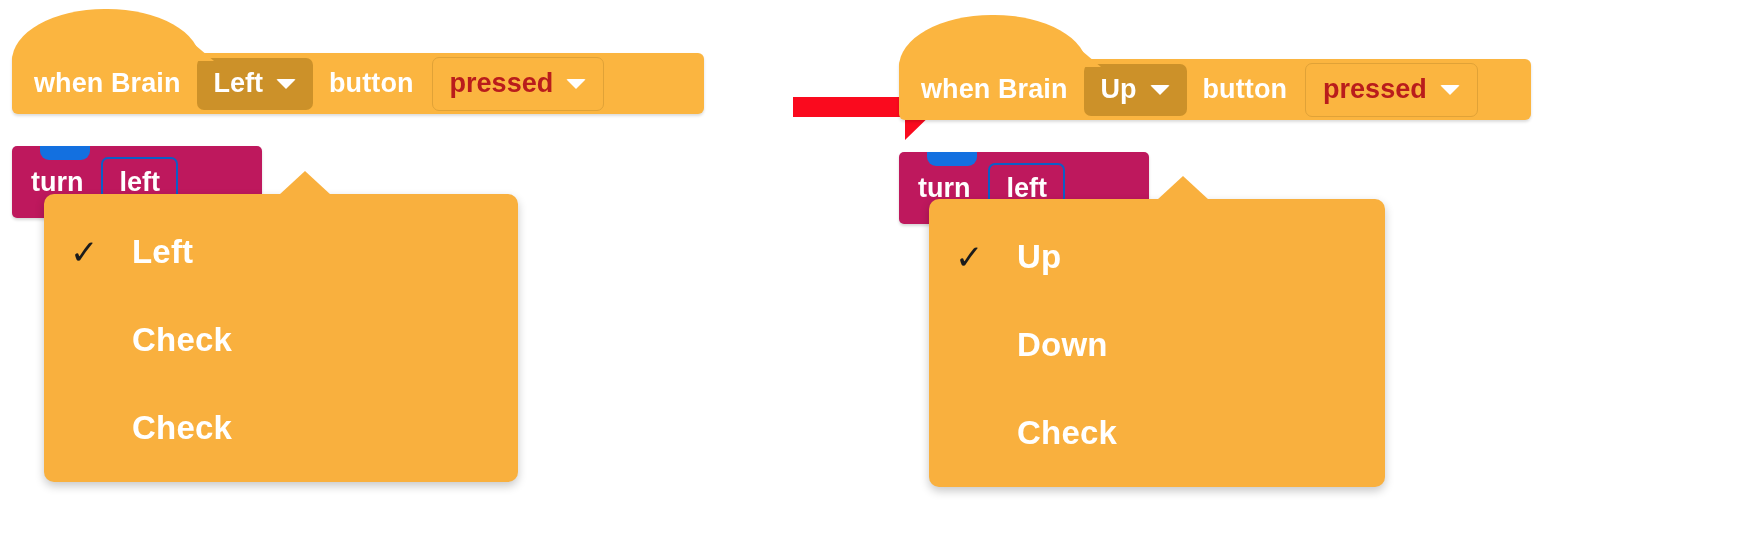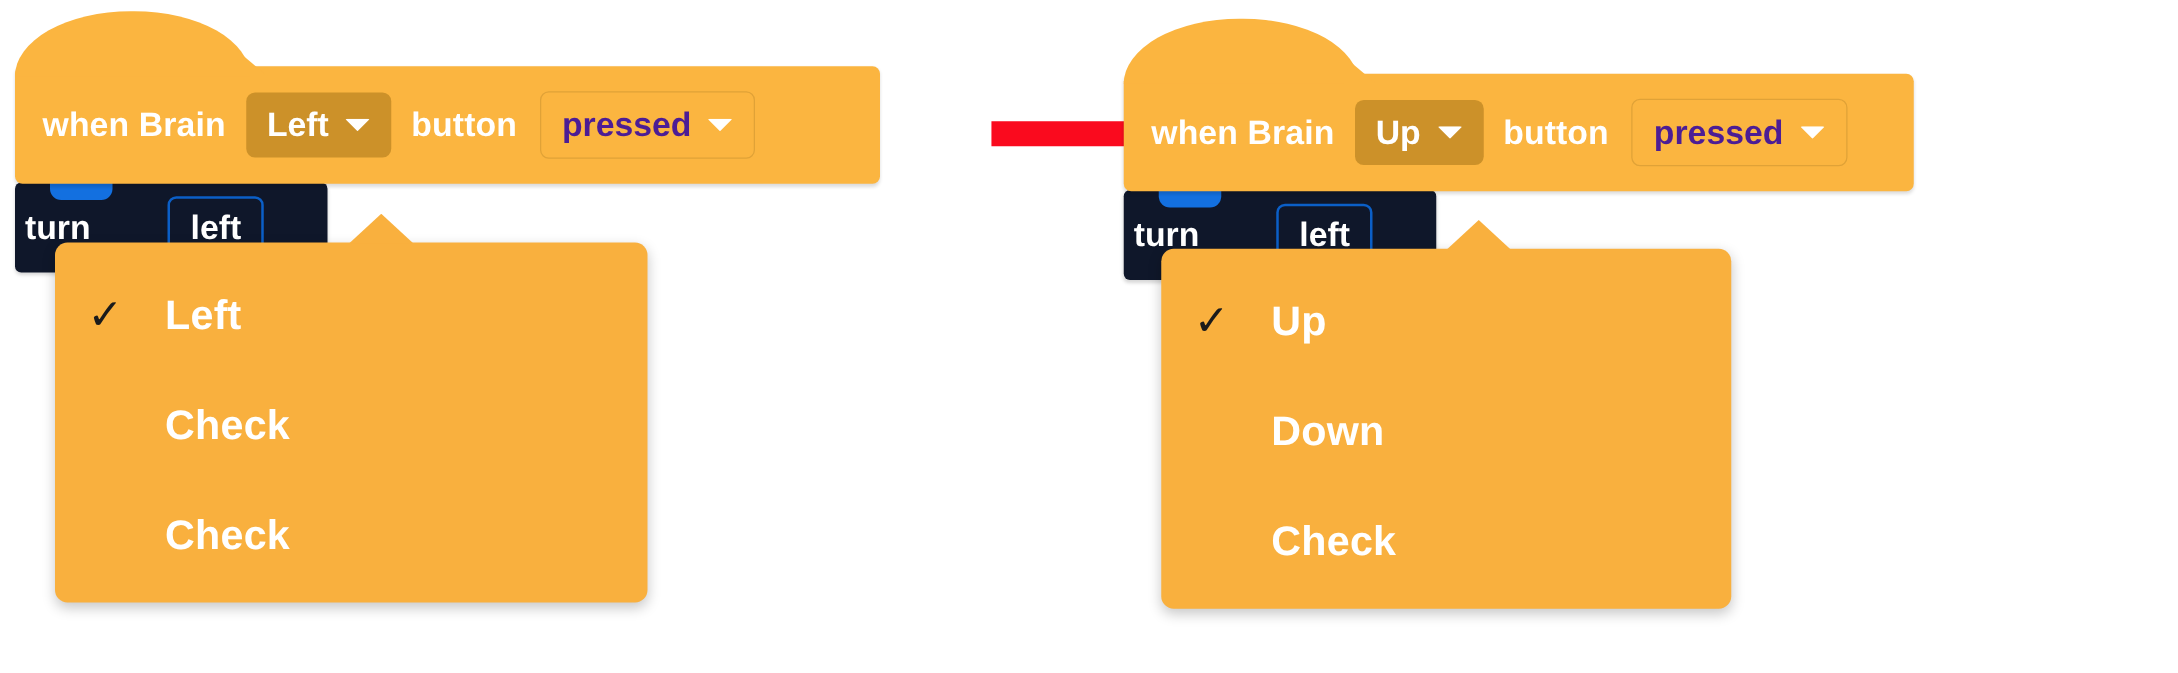--- a/index.html
+++ b/index.html
@@ -17,21 +17,21 @@
   }
 
   .stage {
     position: absolute;
     inset: 0;
   }
 
   
   .hat-block {
     position: absolute;
-    height: 94px;
+    height: 61px;
     background: #FBB540;
     border-radius: 6px;
     box-shadow: 0 2px 3px rgba(0,0,0,0.14);
     display: flex;
     align-items: center;
     box-sizing: border-box;
     padding-left: 22px;
   }
   .hat-top {
     position: absolute;
@@ -89,49 +89,48 @@
     height: 54px;
     display: flex;
     align-items: center;
     justify-content: center;
     padding: 0 17px;
     margin-left: 18px;
     box-sizing: border-box;
     white-space: nowrap;
   }
   .dd-outline .dd-text {
-    color: #4c1d95;
+    color: #b91c1c;
     font-size: 27px;
     font-weight: bold;
   }
 
   .caret {
     width: 0;
     height: 0;
     border-left: 10px solid transparent;
     border-right: 10px solid transparent;
     border-top: 10px solid #ffffff;
     border-radius: 2px;
     margin-left: 13px;
     flex: none;
   }
 
   
   .blue-block {
     position: absolute;
     height: 72px;
-    background: #0f172a;
+    background: #be185d;
     border-radius: 5px;
     box-shadow: 0 2px 3px rgba(0,0,0,0.16);
     display: flex;
     align-items: center;
-    padding-left: 8px;
+    padding-left: 19px;
     box-sizing: border-box;
     overflow: hidden;
-    gap: 44px;
   }
   .blue-notch {
     position: absolute;
     left: 28px;
     top: 0;
     width: 50px;
     height: 14px;
     background: #1370E0;
     border-bottom-left-radius: 9px;
     border-bottom-right-radius: 9px;

